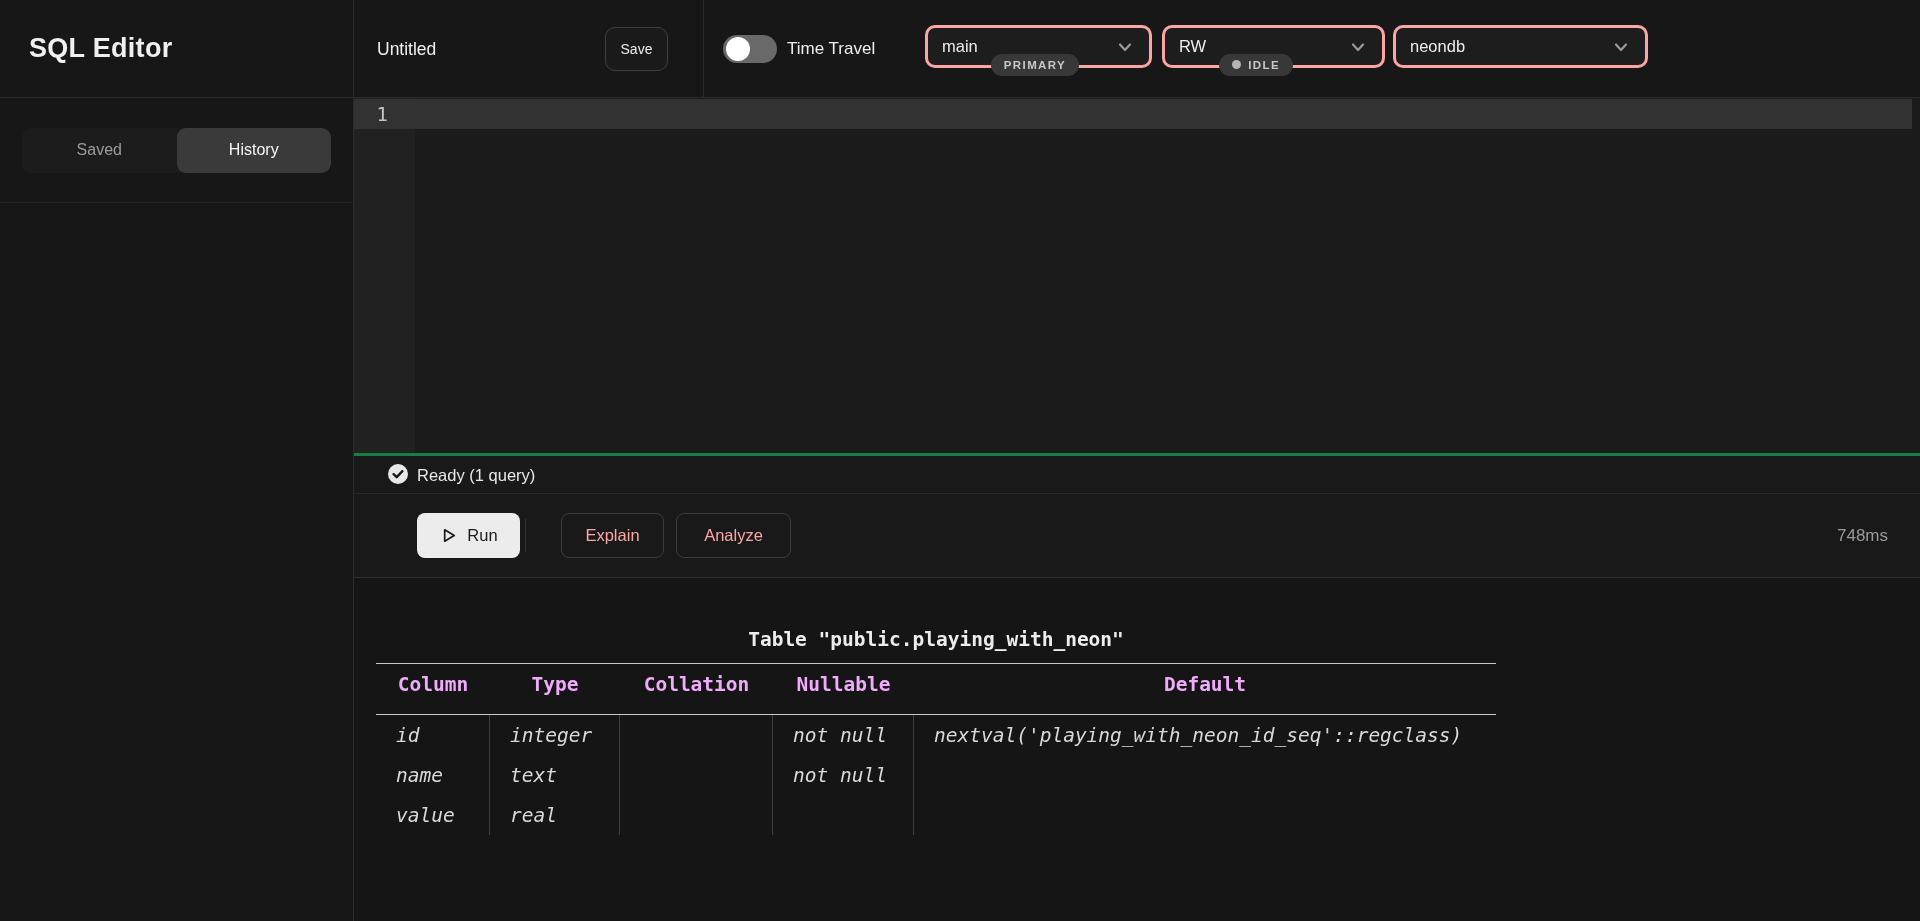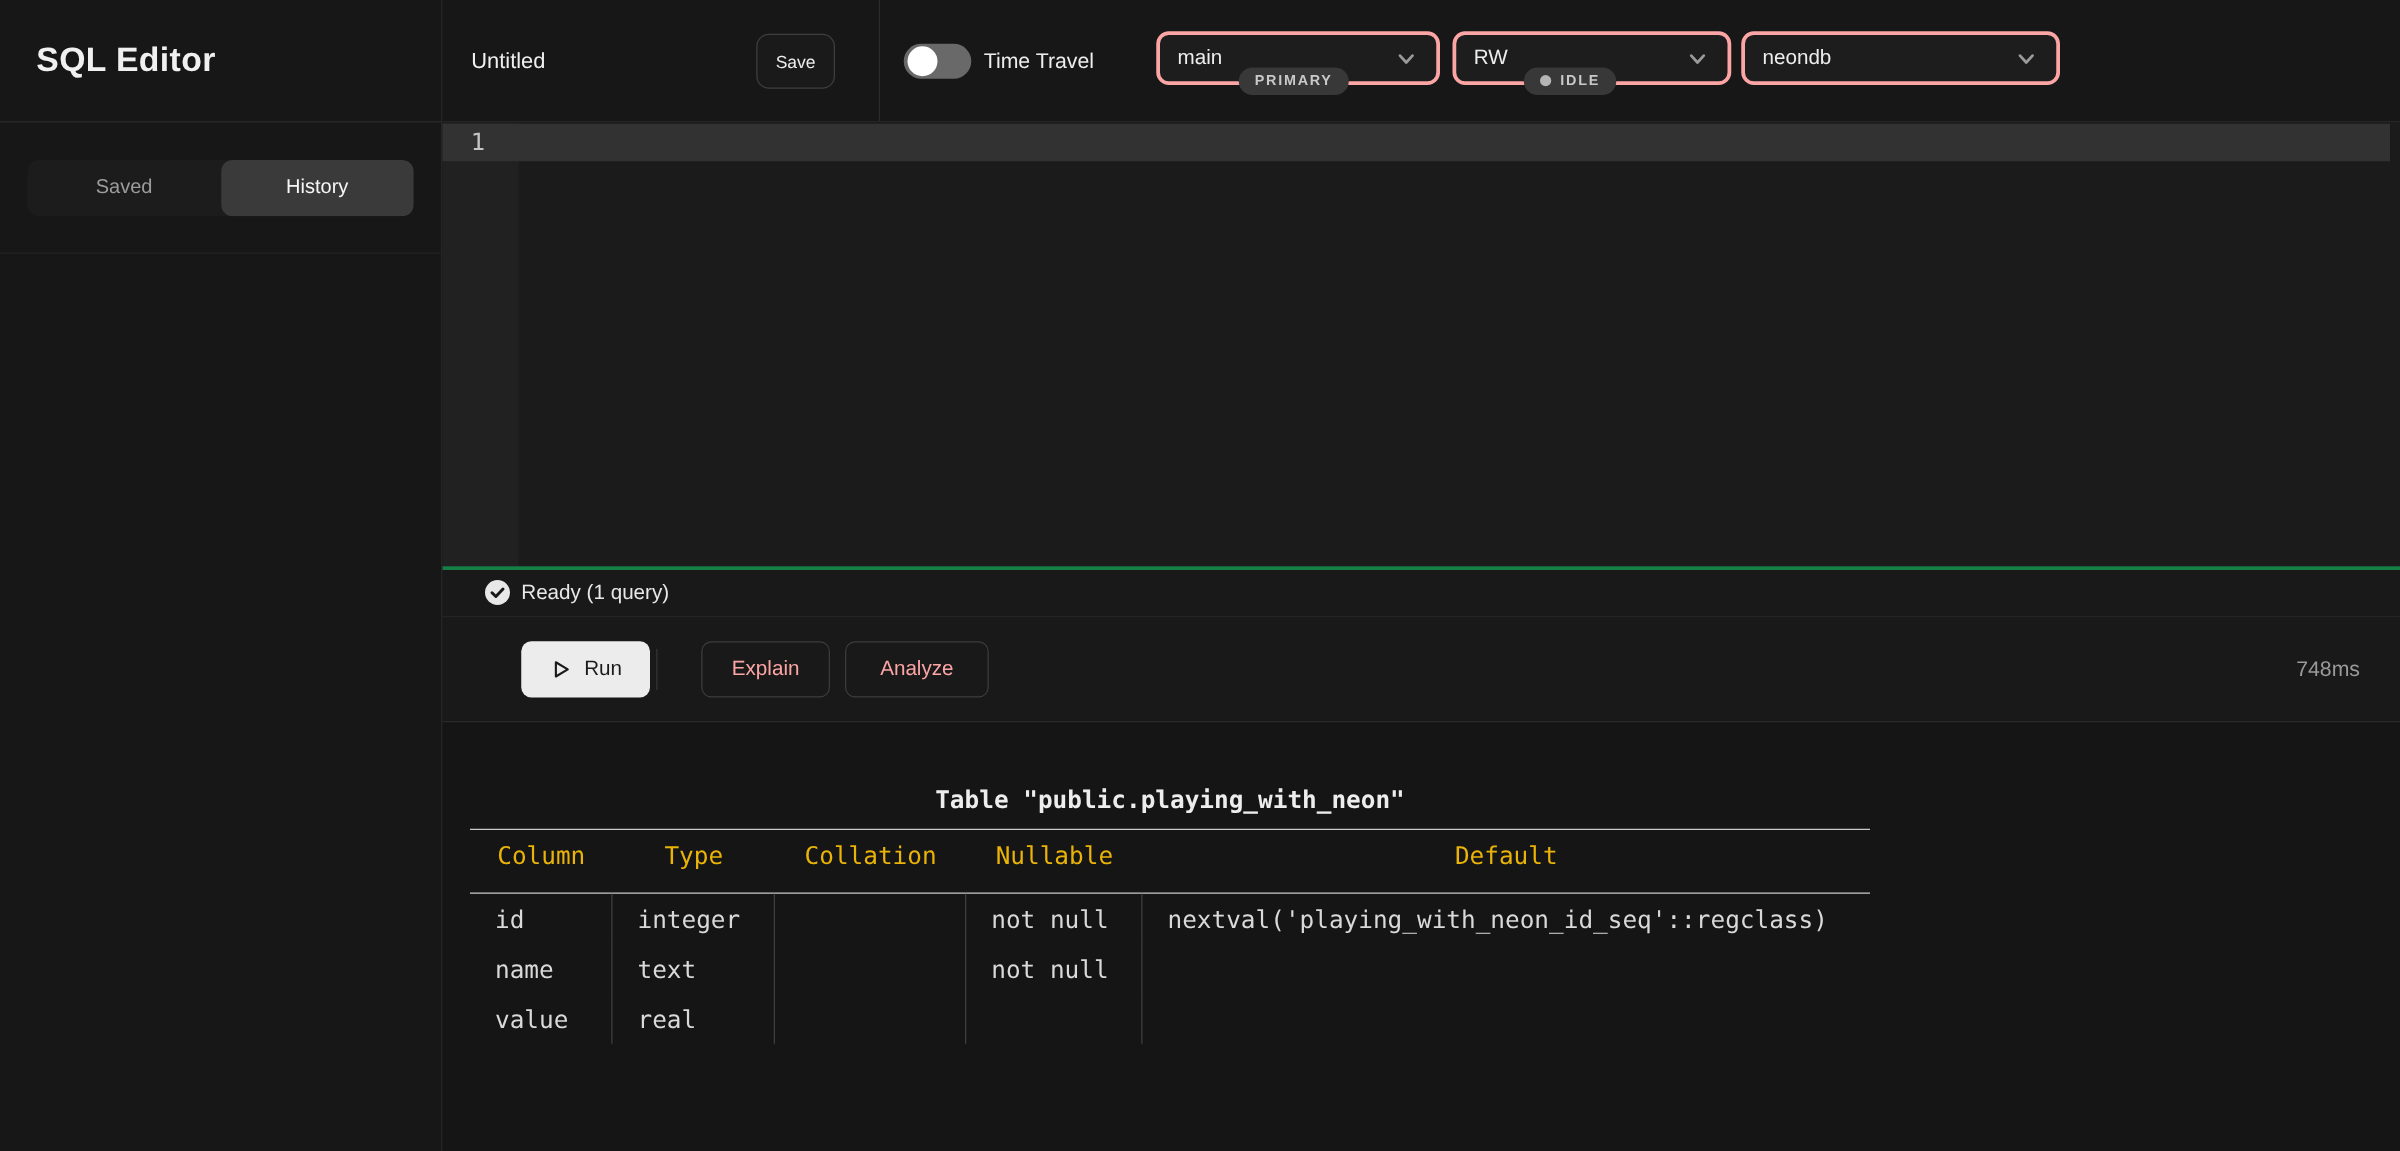--- a/index.html
+++ b/index.html
@@ -91,24 +91,24 @@
   .duration { position:absolute; right:32px; top:50%; transform:translateY(-50%);
               font-size:17px; color:#9a9a9a; }
 
   
   .results { position:absolute; left:0; top:578px; width:100%; height:343px; background:#151515; }
   .psql { position:absolute; left:22px; top:0; width:1120px;
           font-family:"DejaVu Sans Mono", monospace; font-size:19.5px; color:#d9d9d9; }
   .r-title { margin-top:49px; line-height:26px; text-align:center;
              font-weight:700; color:#ededed; white-space:pre; }
   .r-rule { height:1px; background:#c9c9c9; margin-top:10px; }
-  .r-head { display:flex; height:40px; font-weight:400; color:#eab308; }
+  .r-head { display:flex; height:40px; font-weight:700; color:#f0abfc; }
   .r-head .cell { display:flex; align-items:center; justify-content:center; }
   .r-body .r-row { display:flex; height:40px; }
-  .r-body .cell { display:flex; align-items:center; padding-left:20px; white-space:pre; }
+  .r-body .cell { display:flex; align-items:center; padding-left:20px; white-space:pre;font-style:italic; }
   .r-body .cell.sep { border-right:1px solid #3f3f3f; }
   .c0 { width:114px; } .c1 { width:130px; } .c2 { width:153px; }
   .c3 { width:141px; } .c4 { width:582px; }
   .r-footer { margin-top:12px; line-height:34px; white-space:pre; }
 </style>
 </head>
 <body>
 
 <div class="sidebar">
   <div class="sidebar-header">

